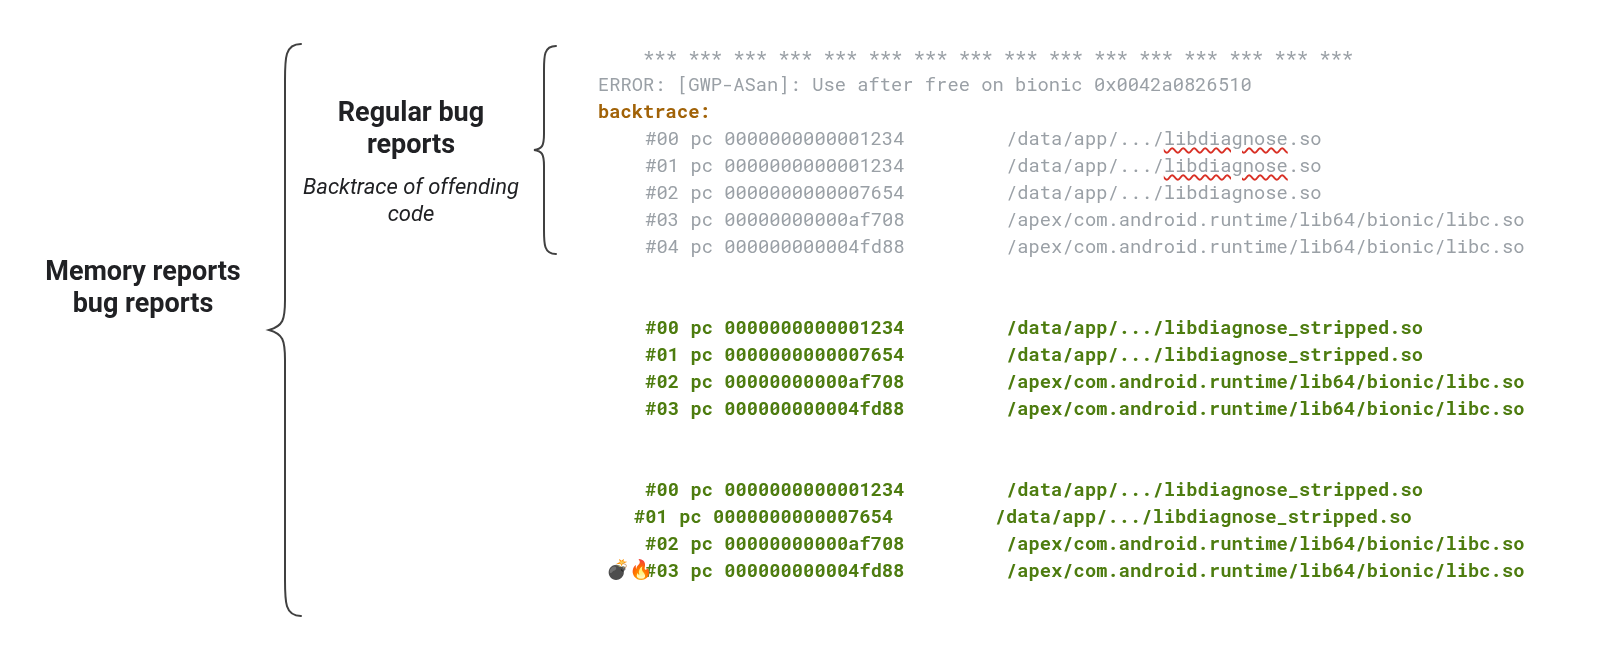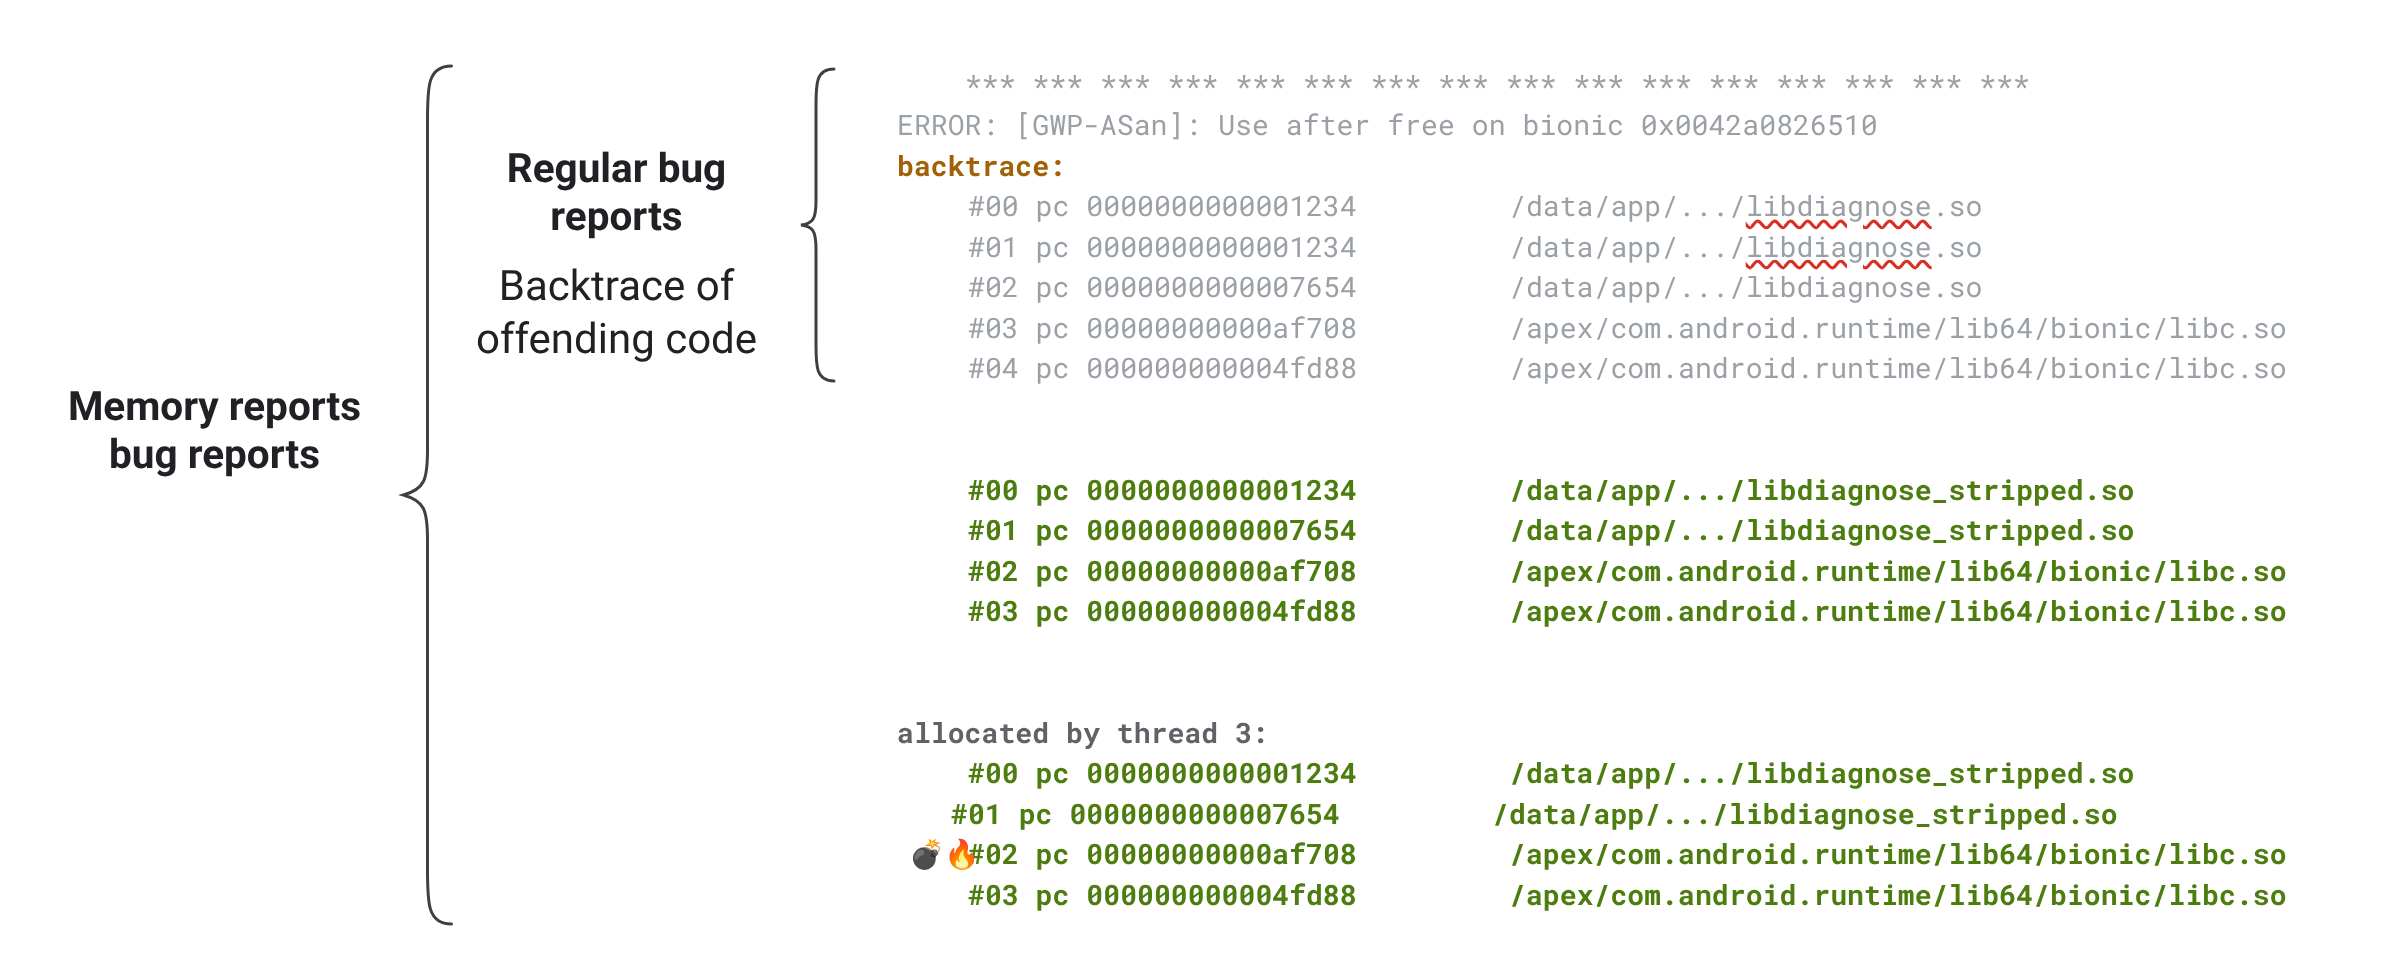--- a/index.html
+++ b/index.html
@@ -20,21 +20,22 @@
     position: absolute;
     text-align: center;
   }
   .label .title {
     font-size: 27px;
     font-weight: 700;
     line-height: 1.2;
     color: #202124;
   }
   .label .sub {
-    font-size: 28px;
+    font-size: 22px;
+    font-style: italic;
     color: #202124;
     line-height: 1.25;
     margin-top: 12px;
   }
   .left-label { left: 20px; top: 255px; width: 246px; }
   .mid-label  { left: 296px; top: 80px; width: 230px; margin-top: 16px; }
 
   .brace {
     position: absolute;
     overflow: visible;
@@ -96,18 +97,17 @@
   </svg>
 
   <div class="code-area">
     <span class="gray">*** *** *** *** *** *** *** *** *** *** *** *** *** *** *** ***</span>
 <span class="gray">ERROR: [GWP-ASan]: Use after free on bionic 0x0042a0826510</span>
 <span class="graybold">backtrace:</span>
 <span id="bt-block"><span class="frame gray">   <span class="addr-col">#00 pc 0000000000001234</span>/data/app/.../<span class="squig">libdiagnose</span>.so</span><span class="frame gray">   <span class="addr-col">#01 pc 0000000000001234</span>/data/app/.../<span class="squig">libdiagnose</span>.so</span><span class="frame gray">   <span class="addr-col">#02 pc 0000000000007654</span>/data/app/.../libdiagnose.so</span><span class="frame gray">   <span class="addr-col">#03 pc 00000000000af708</span>/apex/com.android.runtime/lib64/bionic/libc.so</span><span class="frame gray">   <span class="addr-col">#04 pc 000000000004fd88</span>/apex/com.android.runtime/lib64/bionic/libc.so</span></span>
 
 <span id="de-block"><span class="frame dark">   <span class="addr-col">#00 pc 0000000000001234</span>/data/app/.../libdiagnose_stripped.so</span><span class="frame dark">   <span class="addr-col">#01 pc 0000000000007654</span>/data/app/.../libdiagnose_stripped.so</span><span class="frame dark">   <span class="addr-col">#02 pc 00000000000af708</span>/apex/com.android.runtime/lib64/bionic/libc.so</span><span class="frame dark">   <span class="addr-col">#03 pc 000000000004fd88</span>/apex/com.android.runtime/lib64/bionic/libc.so</span></span>
 
-<span class="darkbold">allocated by thread 3:</span>
 <span id="al-block"><span class="frame dark">   <span class="addr-col">#00 pc 0000000000001234</span>/data/app/.../libdiagnose_stripped.so</span><span class="frame dark">  <span class="addr-col">#01 pc 0000000000007654</span>/data/app/.../libdiagnose_stripped.so</span><span class="frame dark">   <span class="addr-col">#02 pc 00000000000af708</span>/apex/com.android.runtime/lib64/bionic/libc.so</span><span class="frame dark">   <span class="addr-col">#03 pc 000000000004fd88</span>/apex/com.android.runtime/lib64/bionic/libc.so</span></span></div>
 
   <div class="emo">💣🔥</div>
 
 </div>
 
 </body></html>

